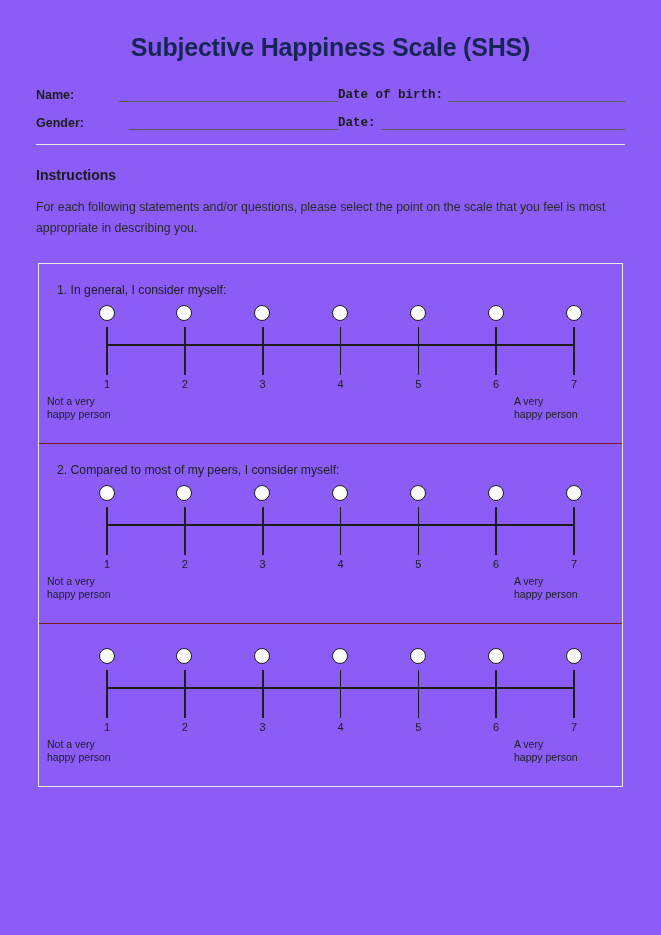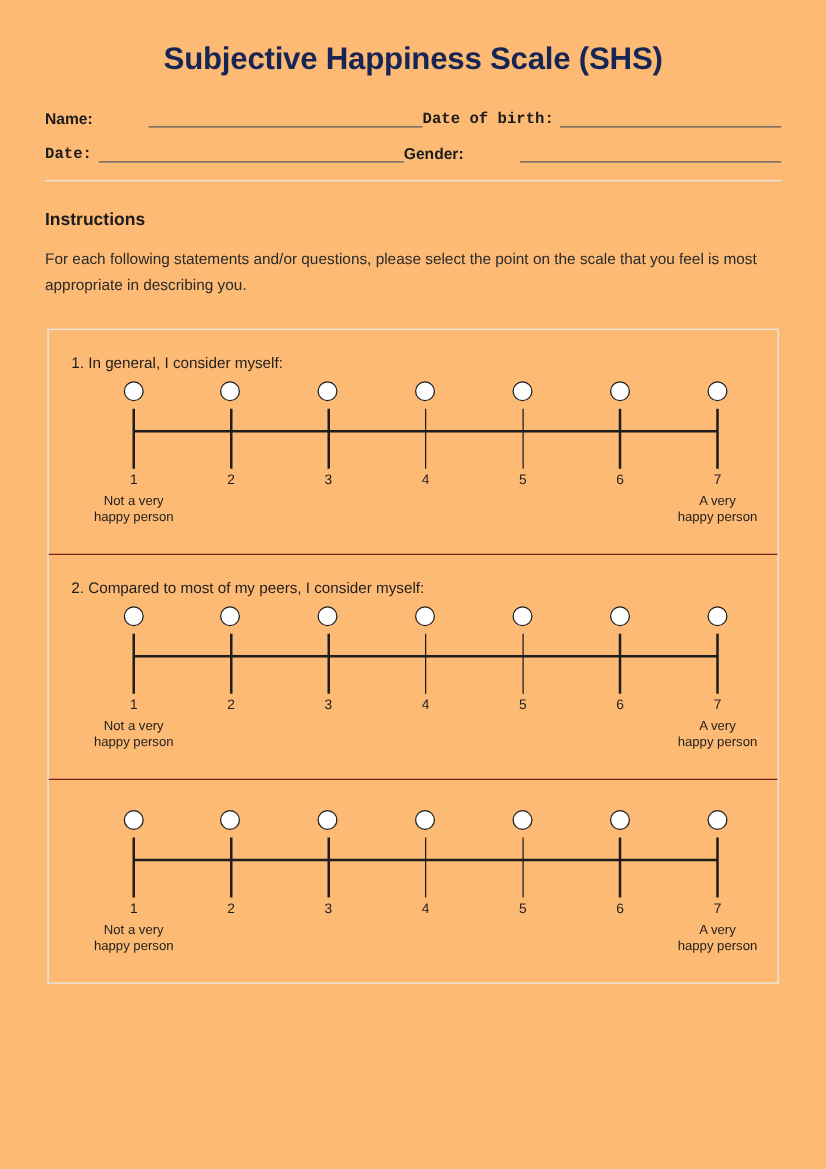--- a/index.html
+++ b/index.html
@@ -11,21 +11,21 @@
     width: 661px;
     height: 935px;
     font-family: "Liberation Sans", sans-serif;
     color: #222222;
     overflow: hidden;
   }
   .page {
     position: relative;
     width: 661px;
     height: 935px;
-    background: #fdba74;
+    background: #8b5cf6;
     box-sizing: border-box;
   }
 
   
   .title {
     text-align: center;
     font-size: 25px;
     font-weight: bold;
     color: #172554;
     letter-spacing: -0.2px;
@@ -160,21 +160,20 @@
     left: 0;
     right: 0;
     top: 39px;
     height: 1.7px;
     background: #1d1d1d;
   }
   .anchor {
     position: absolute;
     top: 90px;
     width: 120px;
-    text-align: center;
     font-size: 10.5px;
     line-height: 13px;
     color: #1e1e1e;
   }
   .anchor.left  { left: -60px; }
   .anchor.right { right: -60px; }
 </style>
 </head>
 <body>
 
@@ -187,26 +186,26 @@
       <div class="field left">
         <span class="field-label">Name:</span>
         <span class="field-line"></span>
       </div>
       <div class="field right">
         <span class="field-label">Date of birth:</span>
         <span class="field-line"></span>
       </div>
     </div>
     <div class="field-row">
+      <div class="field left">
+        <span class="field-label">Gender:</span>
+        <span class="field-line"></span>
+      </div>
       <div class="field right">
         <span class="field-label">Date:</span>
-        <span class="field-line"></span>
-      </div>
-      <div class="field left">
-        <span class="field-label">Gender:</span>
         <span class="field-line"></span>
       </div>
     </div>
   </div>
 
   <div class="header-rule"></div>
 
   <div class="instructions">
     <h2 class="instructions-title">Instructions</h2>
     <p class="instructions-body">For each following statements and/or questions, please select the point on the scale that you feel is most appropriate in describing you.</p>

